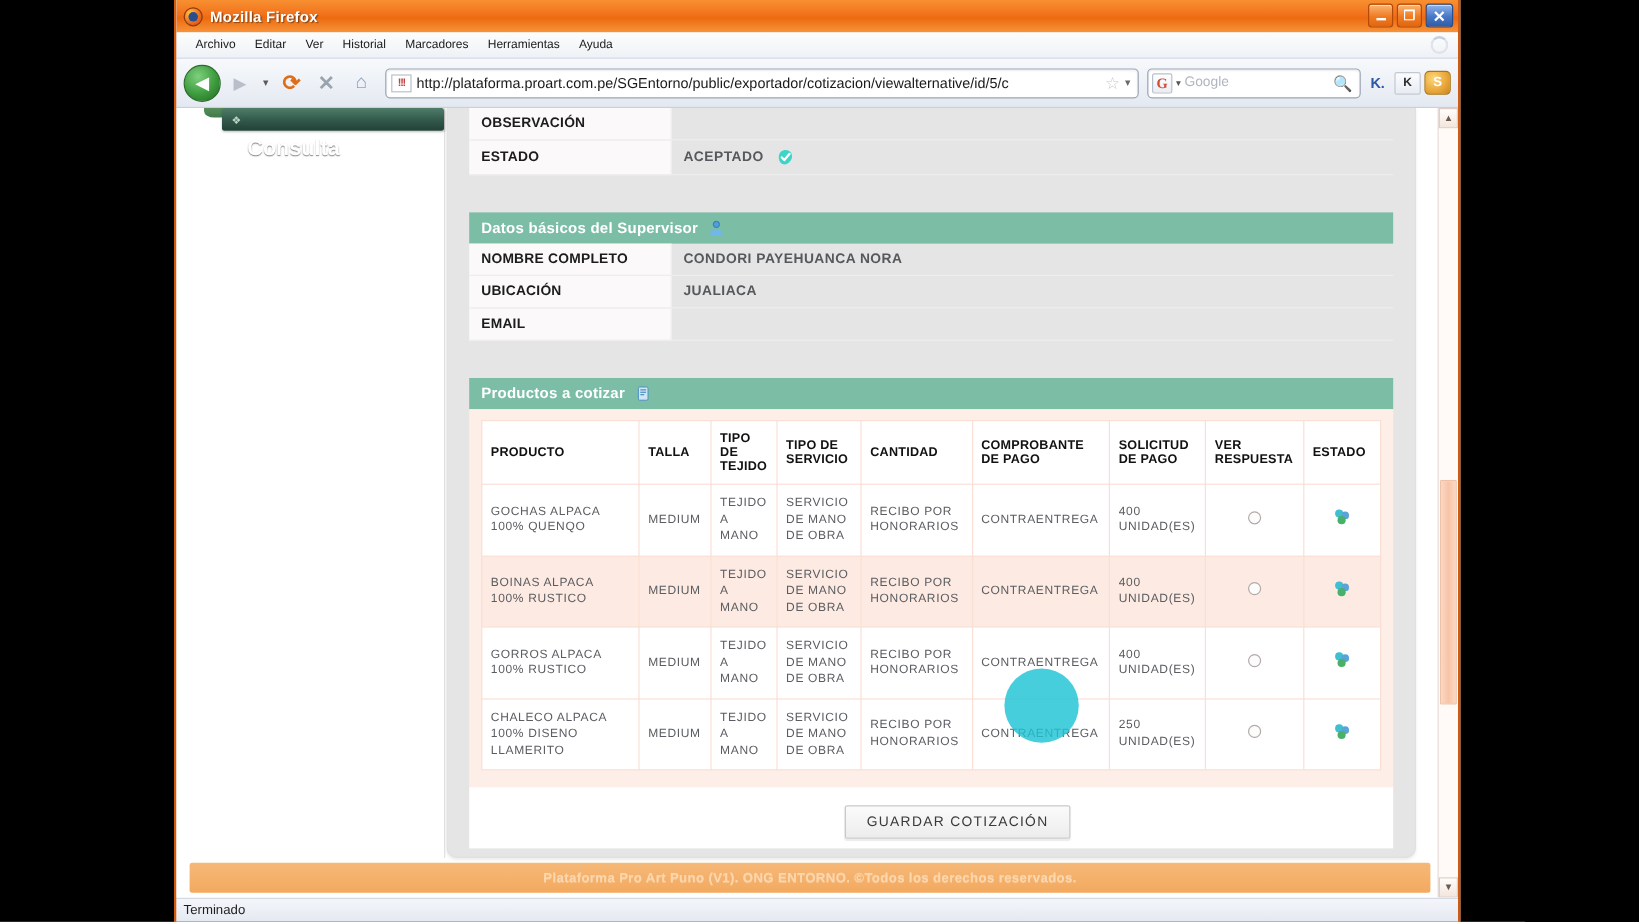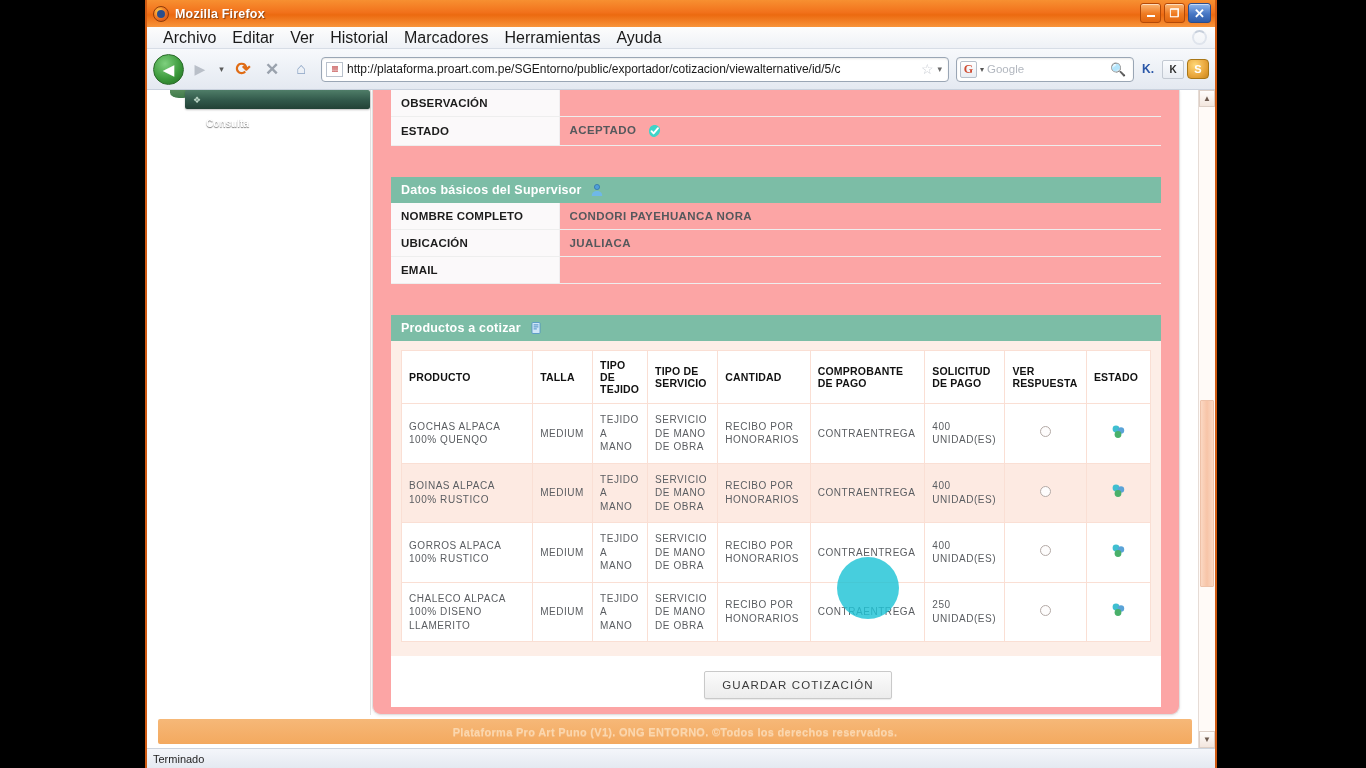--- a/index.html
+++ b/index.html
@@ -60,21 +60,21 @@
 
   
   #menubar {
     height: 22px; flex: 0 0 22px;
     background: linear-gradient(to bottom,#fdfdfd,#eef1f6);
     border-bottom: 1px solid #d7dde6;
     display: flex; align-items: center; padding-left: 8px;
     position: relative;
   }
   #menubar .mi {
-    font-size: 16px; color: #1a1a1a; padding: 2px 8px; white-space: nowrap;
+    font-size: 10px; color: #1a1a1a; padding: 2px 8px; white-space: nowrap;
   }
   #menu-throbber {
     position: absolute; right: 8px; top: 3px; width: 15px; height: 15px;
     border-radius: 50%; border: 2px solid #dfe4ec; border-top-color: #c7cfdb;
   }
 
   
   #navbar {
     height: 41px; flex: 0 0 41px;
     background: linear-gradient(to bottom,#f7f9fc,#e4e9f1);
@@ -169,34 +169,34 @@
   }
   #consulta-tab {
     position: absolute; left: 27px; top: 0; width: 185px; height: 19px;
     background: linear-gradient(to bottom,#4f7d68 0%,#31584a 55%,#224136 100%);
     border-radius: 2px;
     display: flex; align-items: center; padding-left: 8px; gap: 5px;
     box-shadow: 0 1px 2px rgba(0,0,0,.25);
   }
   #consulta-tab .dot { color: #bcd6c7; font-size: 9px; }
   #consulta-tab .lbl {
-    color: #ffffff; font-size: 10px; font-weight: bold;
+    color: #ffffff; font-size: 18px; font-weight: bold;
     text-shadow: 0 1px 1px rgba(0,0,0,.5);
     margin-top: 48px;
   }
   #leaf-deco {
     position: absolute; left: 12px; top: -6px; width: 22px; height: 14px;
     border-radius: 0 0 40% 40%;
     background: linear-gradient(to bottom,#6a9b6a,#3f7a4a);
   }
 
   
   #card {
     position: absolute; left: 225px; top: 0; right: 18px; bottom: 33px;
-    background: #fca5a5;
+    background: #e5e5e5;
     border: 1px solid #e0e0e0; border-top: none;
     border-radius: 0 0 9px 9px;
     box-shadow: 0 1px 3px rgba(0,0,0,.08);
     padding: 0 18px;
     overflow: hidden;
   }
 
   
   .info-table { width: 100%; border-collapse: collapse; margin-bottom: 0; }
   .info-table tr { }

